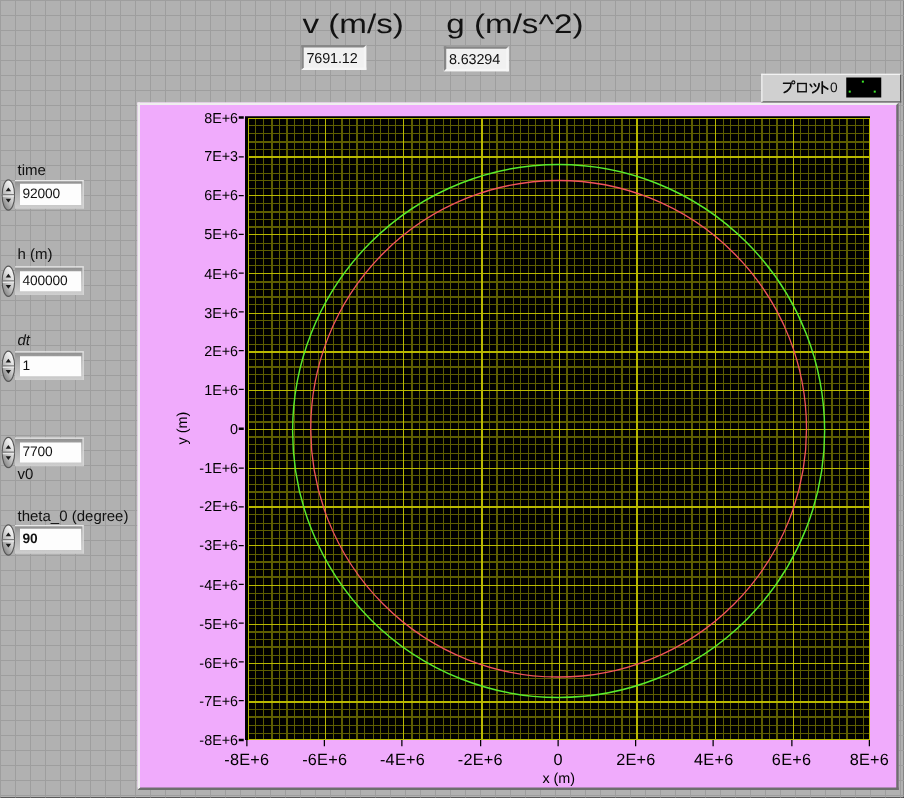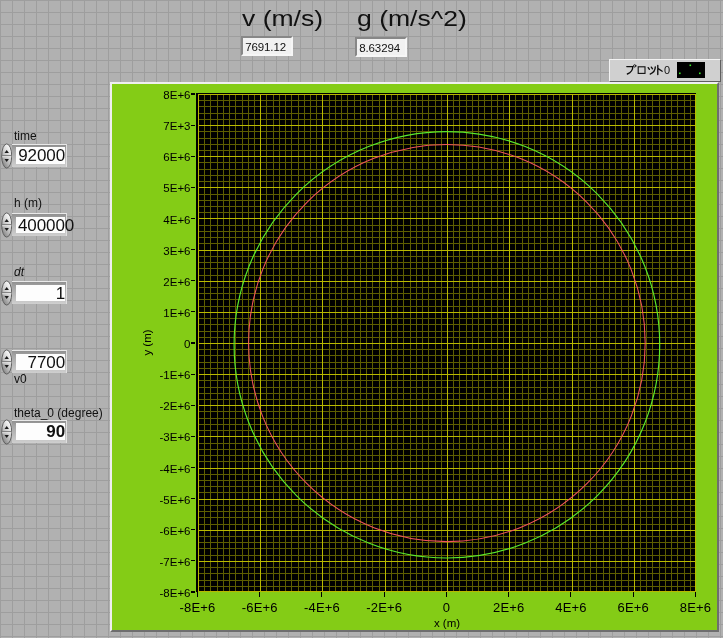--- a/index.html
+++ b/index.html
@@ -25,26 +25,26 @@
 }
 .ctl-label{position:absolute;font-size:12px;color:#111;white-space:nowrap;}
 .numframe{
   position:absolute;width:55px;height:23px;box-sizing:border-box;
   background:linear-gradient(180deg,#909090 0,#a6a6a6 5px,#cfcfcf 100%);
   border-top:1px solid #e9e9e9;border-right:1px solid #e0e0e0;
 }
 .numwhite{
   position:absolute;left:3.5px;top:2.6px;width:47px;height:16.9px;
   background:#fdfdfd;
-  font-size:17px;letter-spacing:-0.1px;color:#111;
-  line-height:17.6px;padding-left:2.5px;text-align:right;
+  font-size:11px;letter-spacing:-0.1px;color:#111;
+  line-height:17.6px;padding-left:2.5px;
 }
 .panel{
   position:absolute;left:110px;top:82px;width:605px;height:546px;
-  background:#84cc16;
+  background:#f0abfc;
   border-style:solid;border-width:2px;
   border-color:#efefef #6e6e6e #6e6e6e #efefef;
 }
 .plot{
   position:absolute;left:83.5px;top:9px;width:500px;height:499px;
   background-color:#000;
 }
 .plotin{position:absolute;left:2px;top:1px;width:498px;height:498px;}
 .ylab{position:absolute;width:70px;text-align:right;font-size:11.5px;color:#000;line-height:12px;}
 .xlab{position:absolute;width:70px;text-align:center;font-size:13px;letter-spacing:0.2px;color:#000;line-height:13px;}

